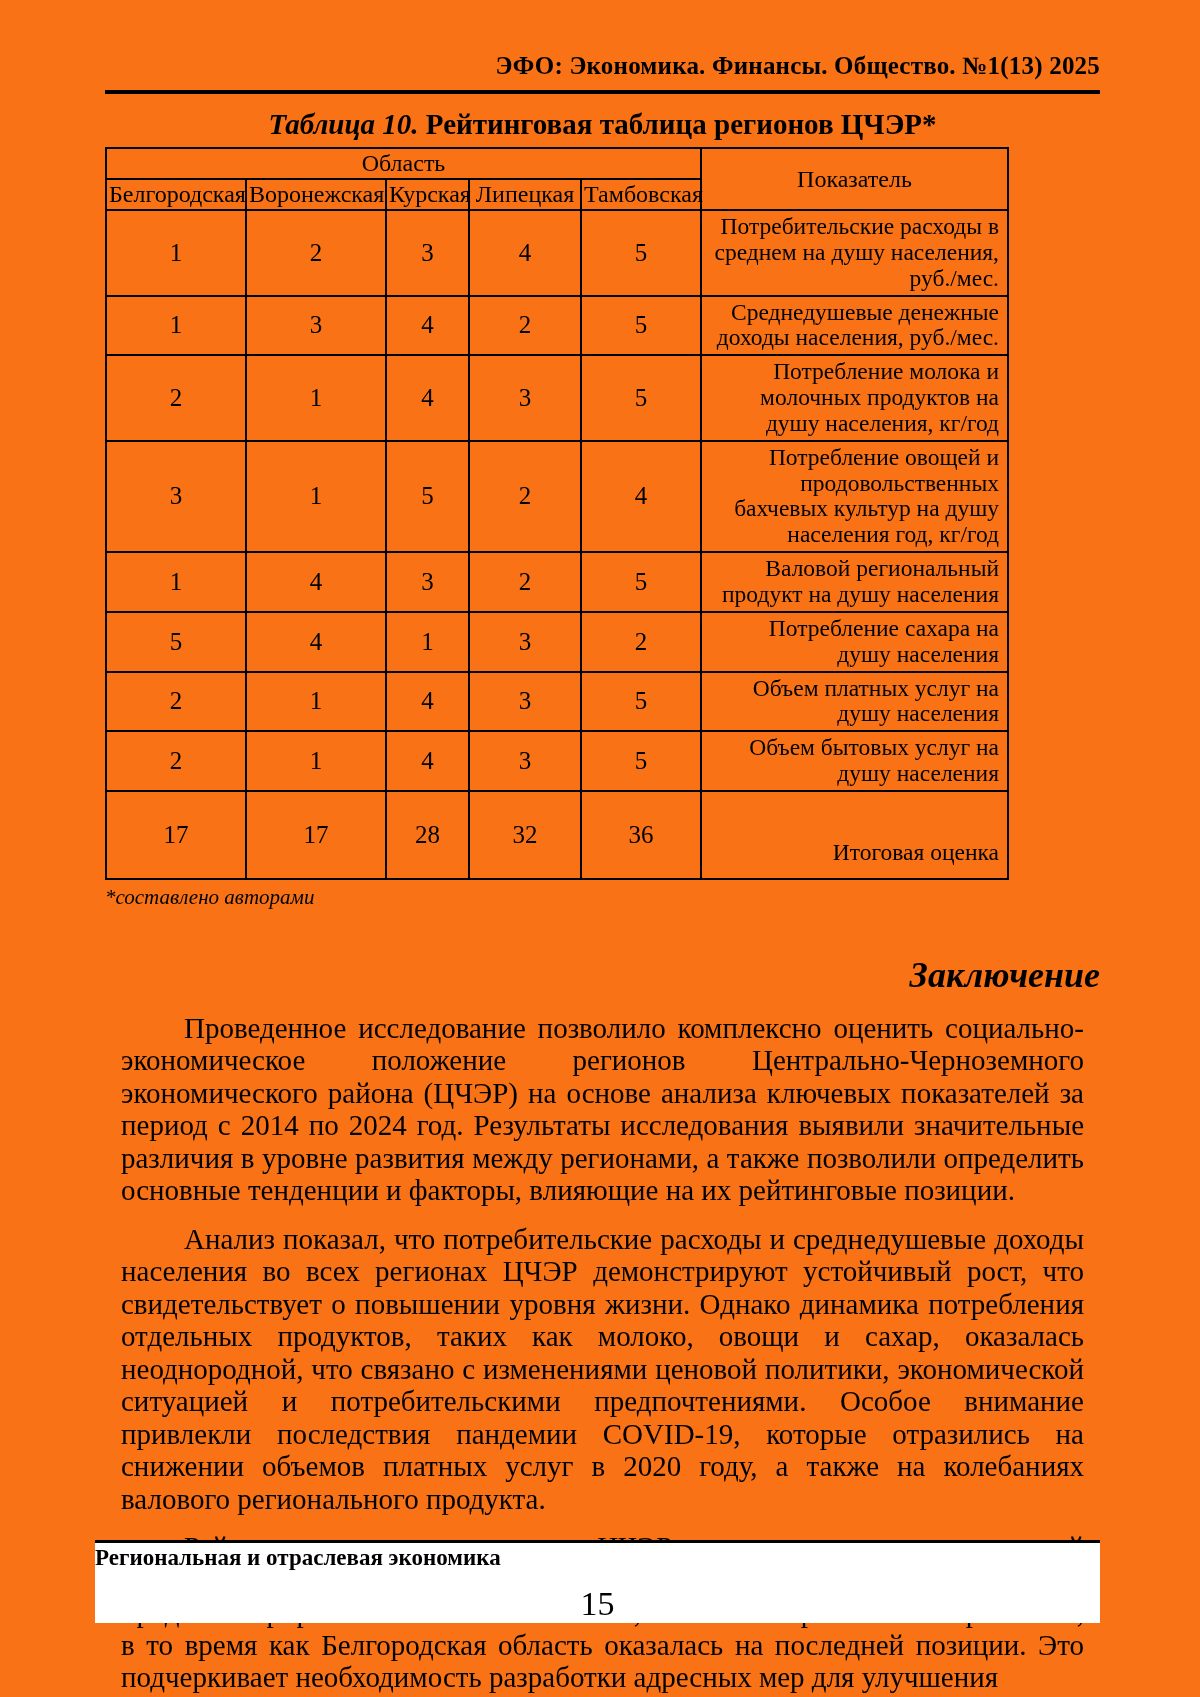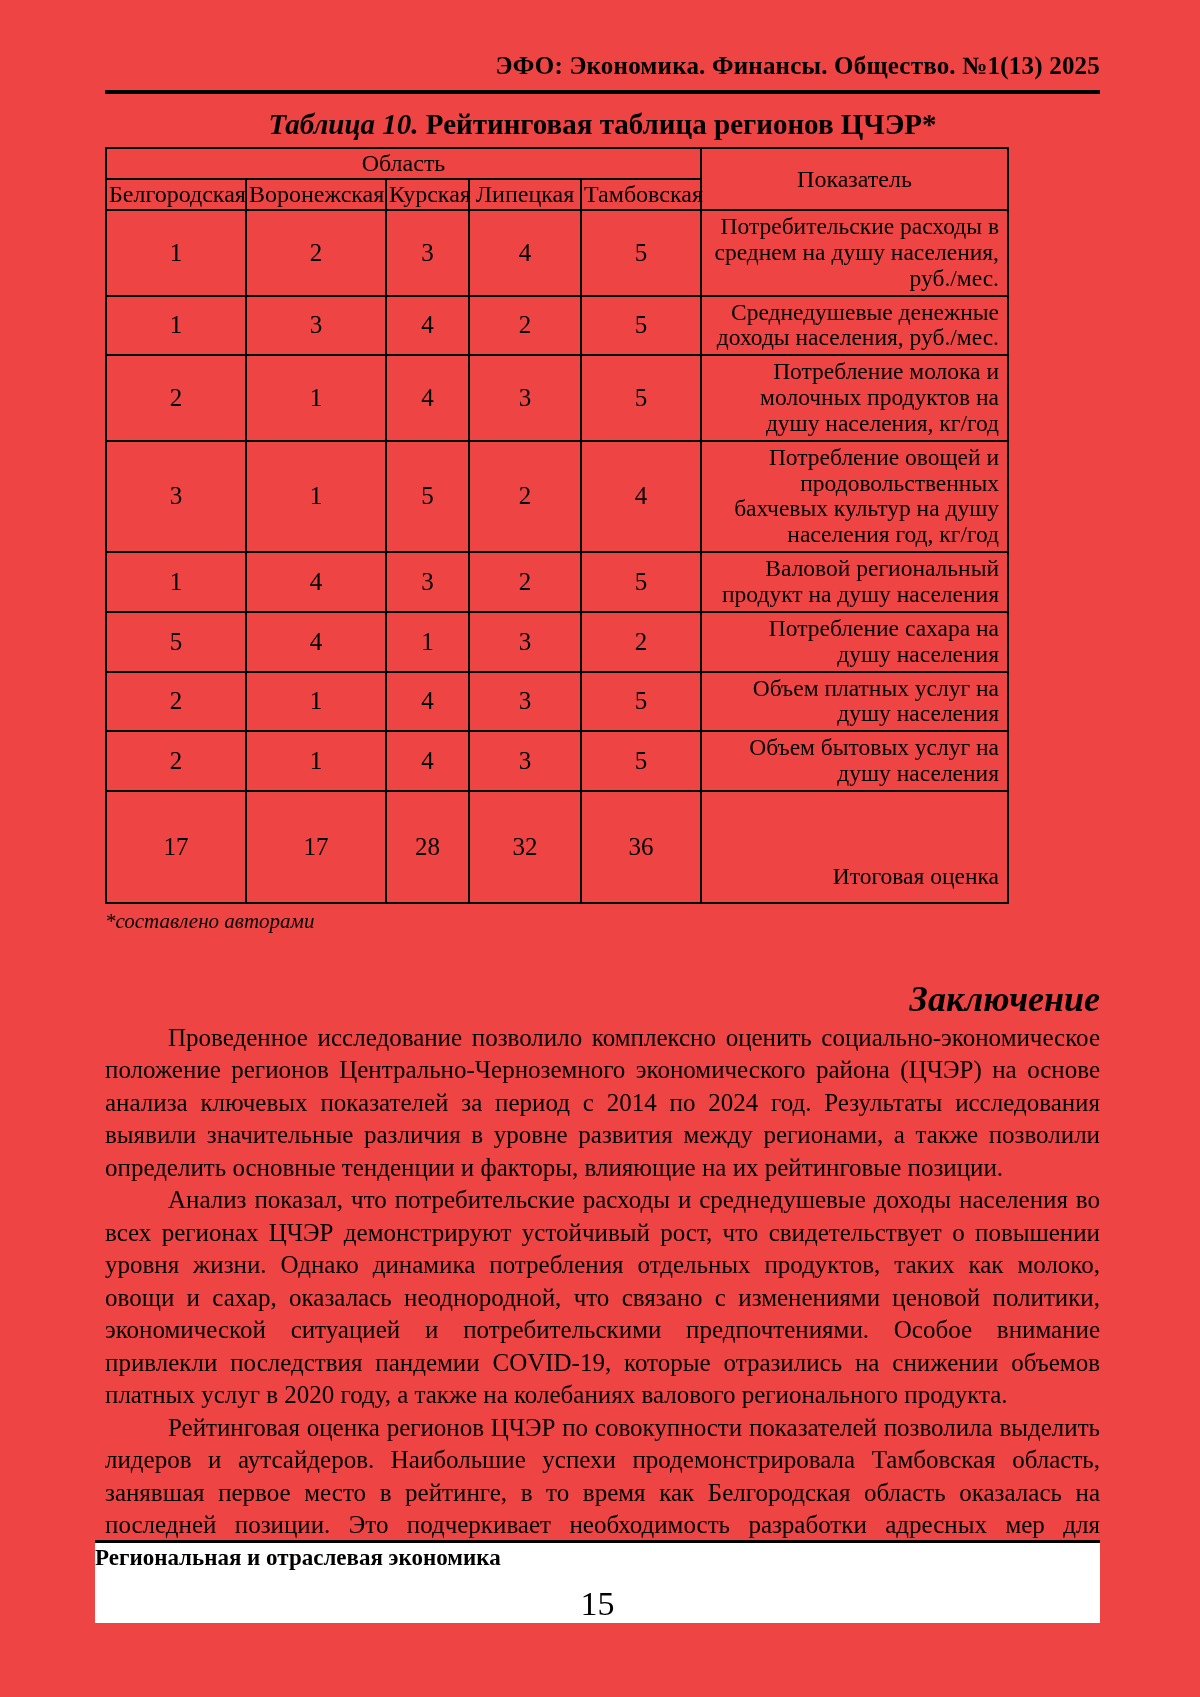--- a/index.html
+++ b/index.html
@@ -2,21 +2,21 @@
 <html lang="ru"><head>
 <meta charset="utf-8">
 <style>
   * { margin: 0; padding: 0; box-sizing: border-box; }
   html, body { background: #e8e8e8; }
   .page {
     position: relative;
     width: 1200px;
     height: 1697px;
     margin: 0 auto;
-    background: #ef4444;
+    background: #f97316;
     color: #000;
     font-family: "Liberation Serif", serif;
     padding: 52px 100px 0 105px;
     overflow: hidden;
   }
   .journal-line {
     text-align: right;
     font-weight: bold;
     font-size: 25px;
     letter-spacing: 0.2px;
@@ -52,40 +52,40 @@
     vertical-align: middle;
     font-size: 25px;
   }
   td.indicator-cell {
     text-align: right;
     vertical-align: middle;
     line-height: 1.1;
     padding: 3px 8px;
     font-size: 23.5px;
   }
-  tr.total-row { height: 112px; }
+  tr.total-row { height: 88px; }
   tr.total-row td.indicator-cell { vertical-align: bottom; padding-bottom: 12px; }
   .footnote {
     font-style: italic;
     font-size: 21px;
     margin-top: 5px;
   }
   .section-heading {
     font-weight: bold;
     font-style: italic;
     font-size: 36px;
     margin: 44px 0 2px 63px;
     text-align: right;
   }
   .body-text p {
-    font-size: 25px;
+    font-size: 29px;
     line-height: 32.5px;
     text-align: justify;
     text-indent: 63px;
-    margin: 0;
+    margin: 16px;
   }
   .page-footer {
     position: absolute;
     left: 95px;
     right: 100px;
     top: 1540px;
     border-top: 3px solid #000;
     background: #fff;
   }
   .footer-label {

